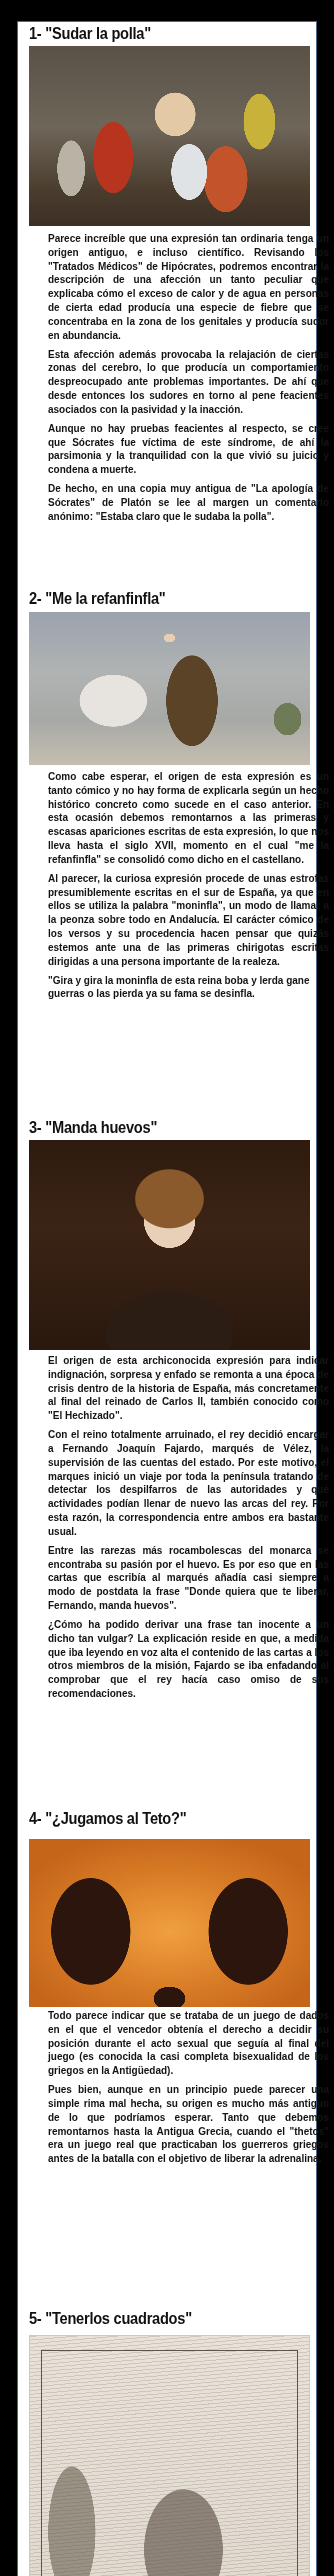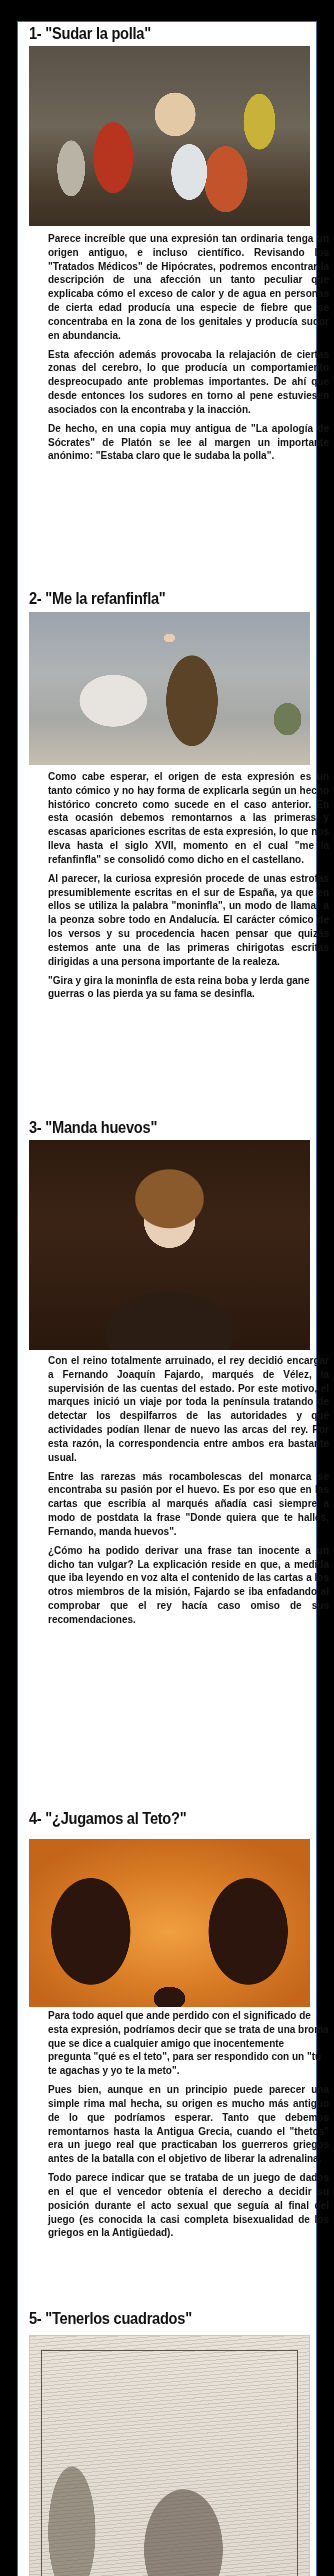--- a/index.html
+++ b/index.html
@@ -58,46 +58,47 @@
 </style>
 </head>
 <body>
 
 <div class="card full">
 
   <h2 class="sec-title" style="top:2.1px;">1- "Sudar la polla"</h2>
   <div class="img socrates" style="top:24px;height:180px;"></div>
   <div class="txt" style="top:210px;">
     <p>Parece increíble que una expresión tan ordinaria tenga un origen antiguo, e incluso científico. Revisando los "Tratados Médicos" de Hipócrates, podremos encontrar la descripción de una afección un tanto peculiar que explicaba cómo el exceso de calor y de agua en personas de cierta edad producía una especie de fiebre que se concentraba en la zona de los genitales y producía sudor en abundancia.</p>
-    <p>Esta afección además provocaba la relajación de ciertas zonas del cerebro, lo que producía un comportamiento despreocupado ante problemas importantes. De ahí que desde entonces los sudores en torno al pene estuviesen asociados con la encontraba y la inacción.</p>
-    <p>De hecho, en una copia muy antigua de "La apología de Sócrates" de Platón se lee al margen un importante anónimo: "Estaba claro que le sudaba la polla".</p>
+    <p>Esta afección además provocaba la relajación de ciertas zonas del cerebro, lo que producía un comportamiento despreocupado ante problemas importantes. De ahí que desde entonces los sudores en torno al pene feacientes asociados con la pasividad y la inacción.</p>
+    <p>Aunque no hay pruebas feacientes al respecto, se cree que Sócrates fue víctima de este síndrome, de ahí la parsimonia y la tranquilidad con la que vivió su juicio y condena a muerte.</p>
+    <p>De hecho, en una copia muy antigua de "La apología de Sócrates" de Platón se lee al margen un comentario anónimo: "Estaba claro que le sudaba la polla".</p>
   </div>
 
   <h2 class="sec-title" style="top:567px;">2- "Me la refanfinfla"</h2>
   <div class="img queen" style="top:590px;height:153px;"></div>
   <div class="txt" style="top:748px;">
     <p>Como cabe esperar, el origen de esta expresión es un tanto cómico y no hay forma de explicarla según un hecho histórico concreto como sucede en el caso anterior. En esta ocasión debemos remontarnos a las primeras y escasas apariciones escritas de esta expresión, lo que nos lleva hasta el siglo XVII, momento en el cual "me la refanfinfla" se consolidó como dicho en el castellano.</p>
     <p>Al parecer, la curiosa expresión procede de unas estrofas presumiblemente escritas en el sur de España, ya que en ellos se utiliza la palabra "moninfla", un modo de llamar a la peonza sobre todo en Andalucía. El carácter cómico de los versos y su procedencia hacen pensar que quizás estemos ante una de las primeras chirigotas escritas dirigidas a una persona importante de la realeza.</p>
     <p class="left">"Gira y gira la moninfla de esta reina boba y lerda gane guerras o las pierda ya su fama se desinfla.</p>
   </div>
 
   <h2 class="sec-title" style="top:1096px;">3- "Manda huevos"</h2>
   <div class="img king" style="top:1118px;height:210px;"></div>
   <div class="txt" style="top:1332px;">
+    <p>El origen de esta archiconocida expresión para indicar indignación, sorpresa y enfado se remonta a una época de crisis dentro de la historia de España, más concretamente al final del reinado de Carlos II, también conocido como "El Hechizado".</p>
     <p>Con el reino totalmente arruinado, el rey decidió encargar a Fernando Joaquín Fajardo, marqués de Vélez, la supervisión de las cuentas del estado. Por este motivo, el marques inició un viaje por toda la península tratando de detectar los despilfarros de las autoridades y qué actividades podían llenar de nuevo las arcas del rey. Por esta razón, la correspondencia entre ambos era bastante usual.</p>
-    <p>Entre las rarezas más rocambolescas del monarca se encontraba su pasión por el huevo. Es por eso que en las cartas que escribía al marqués añadía casi siempre a modo de postdata la frase "Donde quiera que te halles, Fernando, manda huevos".</p>
+    <p>Entre las rarezas más rocambolescas del monarca se encontraba su pasión por el huevo. Es por eso que en las cartas que escribía al marqués añadía casi siempre a modo de postdata la frase "Donde quiera que te liberar, Fernando, manda huevos".</p>
     <p>¿Cómo ha podido derivar una frase tan inocente a un dicho tan vulgar? La explicación reside en que, a medida que iba leyendo en voz alta el contenido de las cartas a los otros miembros de la misión, Fajardo se iba enfadando al comprobar que el rey hacía caso omiso de sus recomendaciones.</p>
   </div>
 
   <h2 class="sec-title" style="top:1787px;">4- "¿Jugamos al Teto?"</h2>
   <div class="img vase" style="top:1817px;height:168px;"></div>
   <div class="txt" style="top:1987px;">
-    <p class="left">Para todo aquel que ande perdido con el significado de esta expresión, podríamos decir que se trata de una broma que se dice a cualquier amigo que inocentemente pregunta "qué es el teto", para ser respondido con un "tu te agachas y yo te la meto".</p>
+    <p>Todo parece indicar que se trataba de un juego de dados en el que el vencedor obtenía el derecho a decidir su posición durante el acto sexual que seguía al final del juego (es conocida la casi completa bisexualidad de los griegos en la Antigüedad).</p>
     <p>Pues bien, aunque en un principio puede parecer una simple rima mal hecha, su origen es mucho más antiguo de lo que podríamos esperar. Tanto que debemos remontarnos hasta la Antigua Grecia, cuando el "thetos" era un juego real que practicaban los guerreros griegos antes de la batalla con el objetivo de liberar la adrenalina.</p>
-    <p>Todo parece indicar que se trataba de un juego de dados en el que el vencedor obtenía el derecho a decidir su posición durante el acto sexual que seguía al final del juego (es conocida la casi completa bisexualidad de los griegos en la Antigüedad).</p>
   </div>
 
   <h2 class="sec-title" style="top:2287px;">5- "Tenerlos cuadrados"</h2>
   <div class="img engraving" style="top:2313px;height:358px;">
     <div class="engr-frame"></div>
 
   </div>
 
 </div>
 

